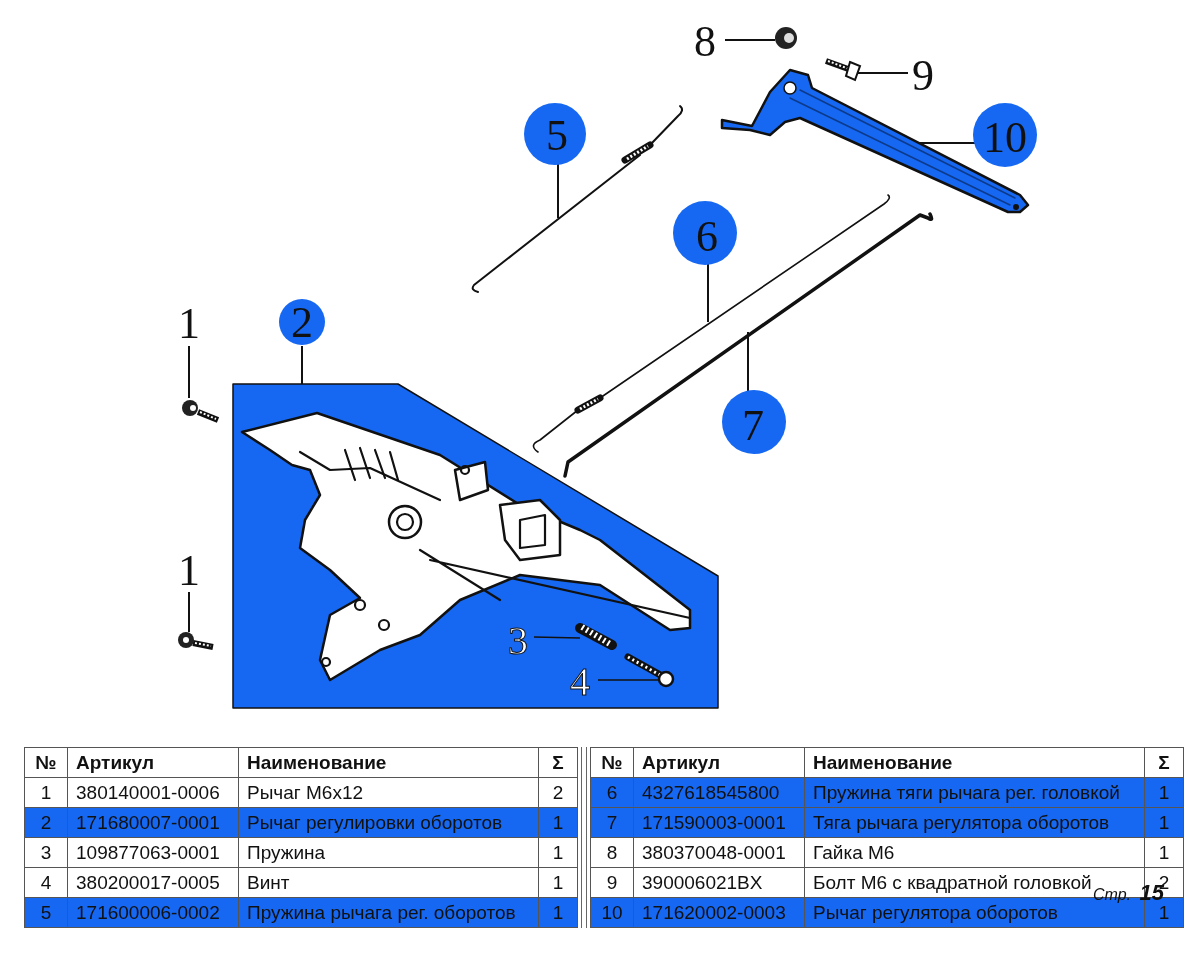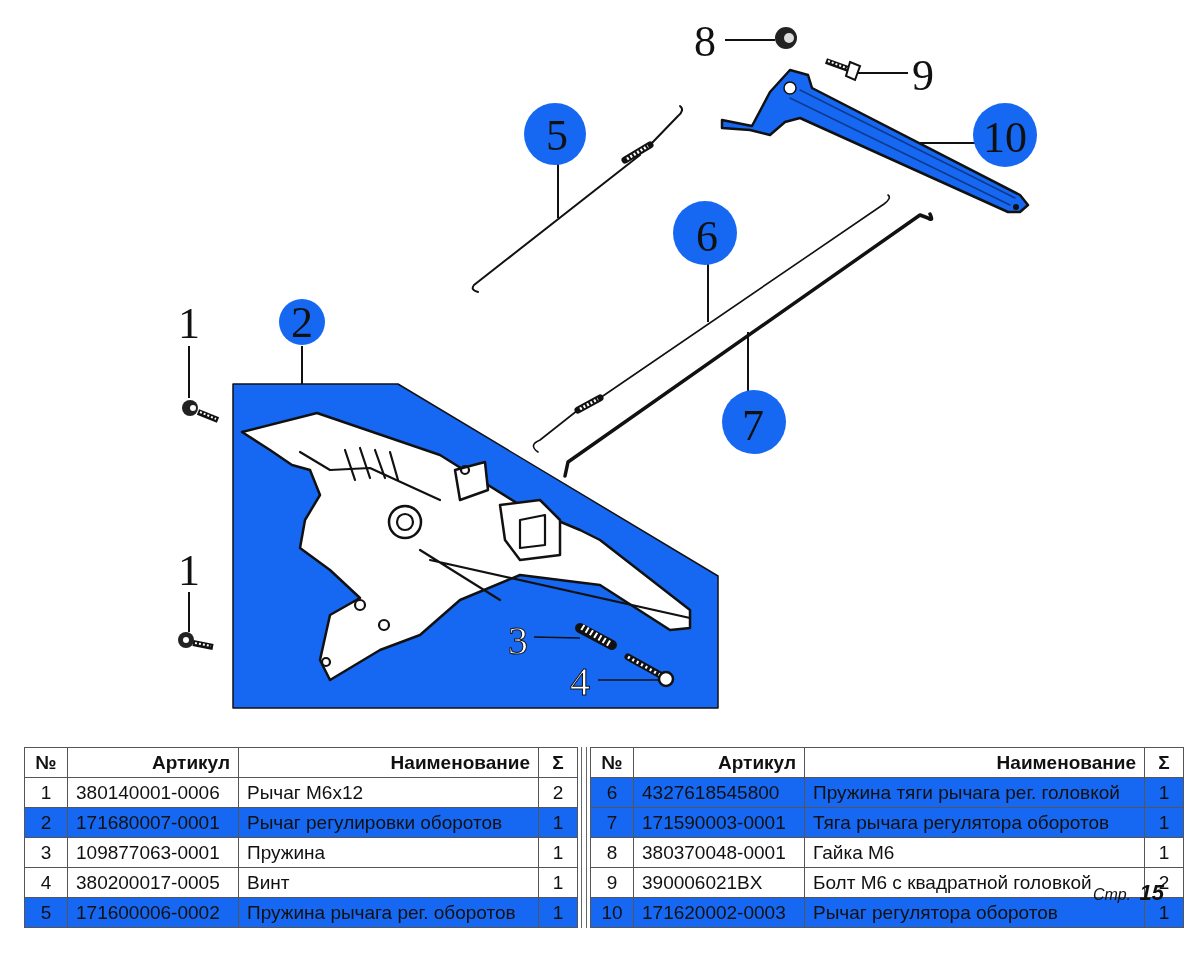--- a/index.html
+++ b/index.html
@@ -8,21 +8,21 @@
     .callout-num { font-family: "Liberation Serif", serif; font-size: 44px; fill: #111; }
     .callout-circle { fill: #1668f2; }
     .leader { stroke: #111; stroke-width: 2; fill: none; }
     .part-line { stroke: #111; stroke-width: 2.2; fill: none; stroke-linecap: round; stroke-linejoin: round; }
     .part-fill-white { fill: #fff; stroke: #111; stroke-width: 2.5; stroke-linejoin: round; }
     .part-fill-blue { fill: #1668f2; stroke: #111; stroke-width: 2.5; stroke-linejoin: round; }
 
     .tables { position: absolute; left: 24px; top: 747px; display: flex; }
     table.parts { border-collapse: collapse; font-size: 19px; color: #111; }
     table.parts td, table.parts th { border: 1px solid #555; height: 29px; padding: 0 8px; white-space: nowrap; }
-    table.parts th { font-weight: bold; text-align: right; font-size: 19px; background: #fff; }
+    table.parts th { font-weight: bold; text-align: left; font-size: 19px; background: #fff; }
     table.parts th.num, table.parts td.num { text-align: center; }
     table.parts th.qty, table.parts td.qty { text-align: center; }
     table.parts tr.hl td { background: #1668f2; }
     table.parts tr.hl td { color: #111; }
     .t-left { border: 1.5px solid #444; }
     .t-right { border: 1.5px solid #444; }
     .sep { width: 4px; border-left: 1.5px solid #666; border-right: 1.5px solid #666; margin: 0 3px; height: 181px; }
     .col-no { width: 26px; }
     .col-art { width: 154px; }
     .col-name-l { width: 283px; }

